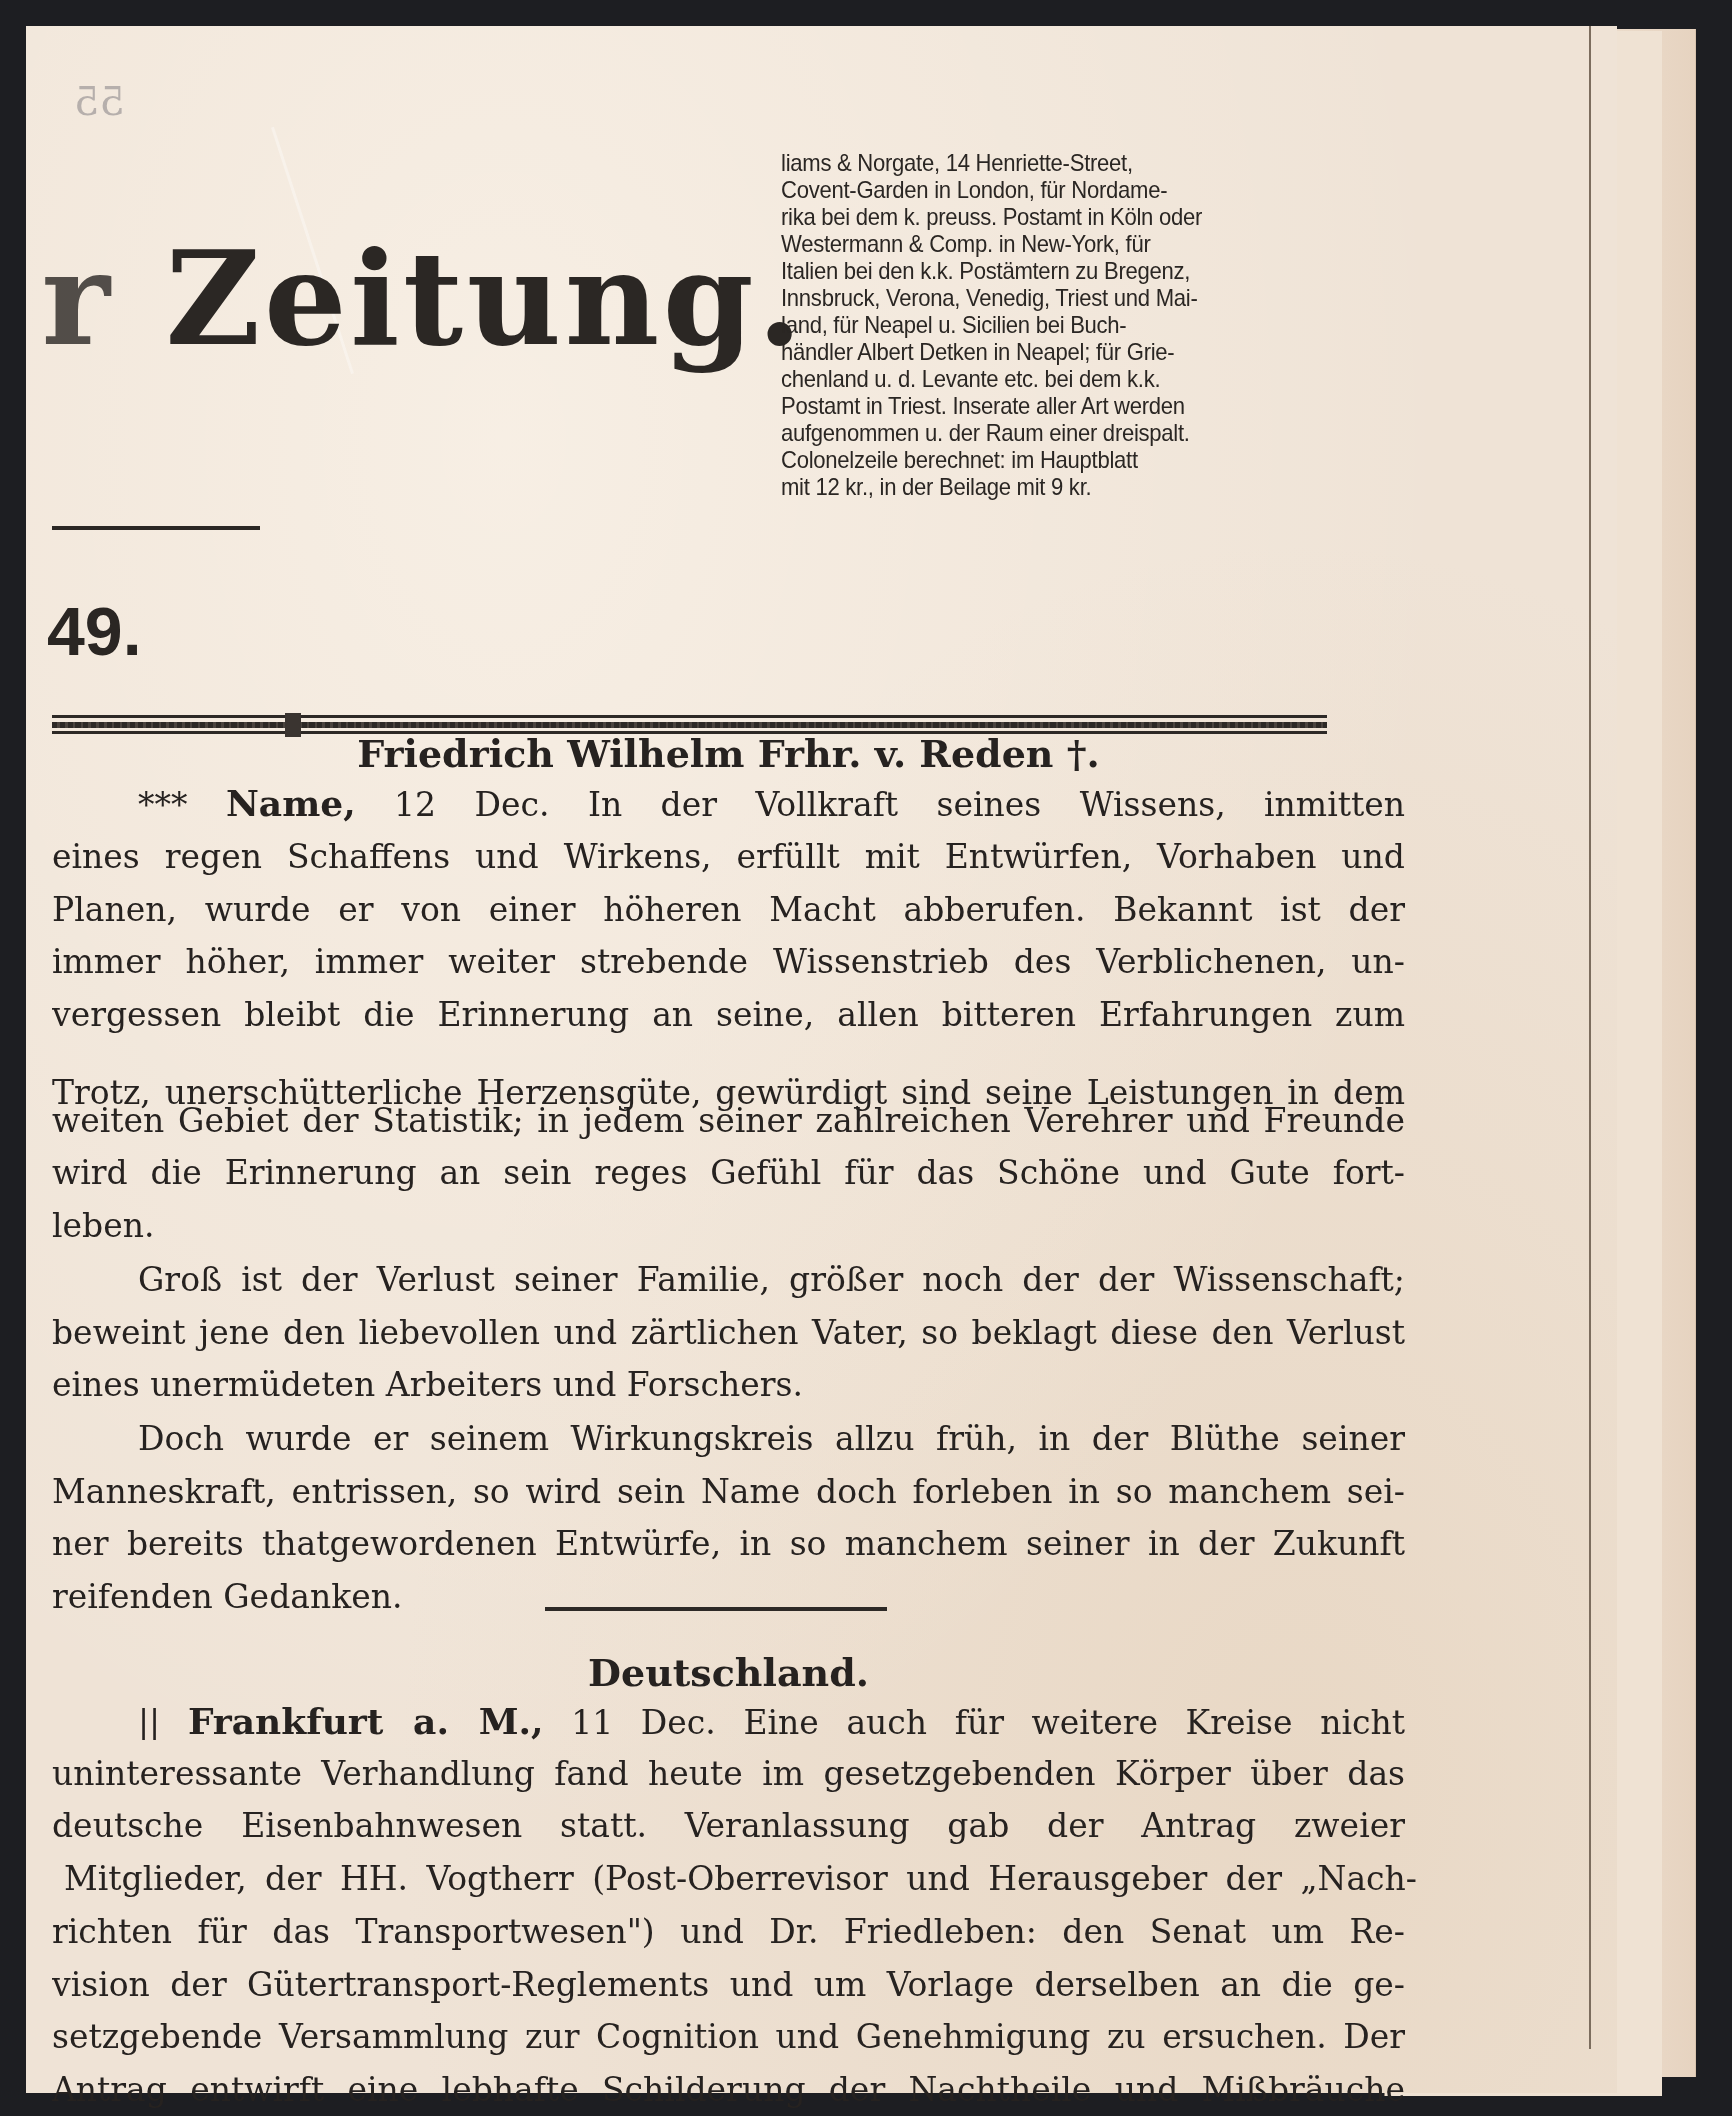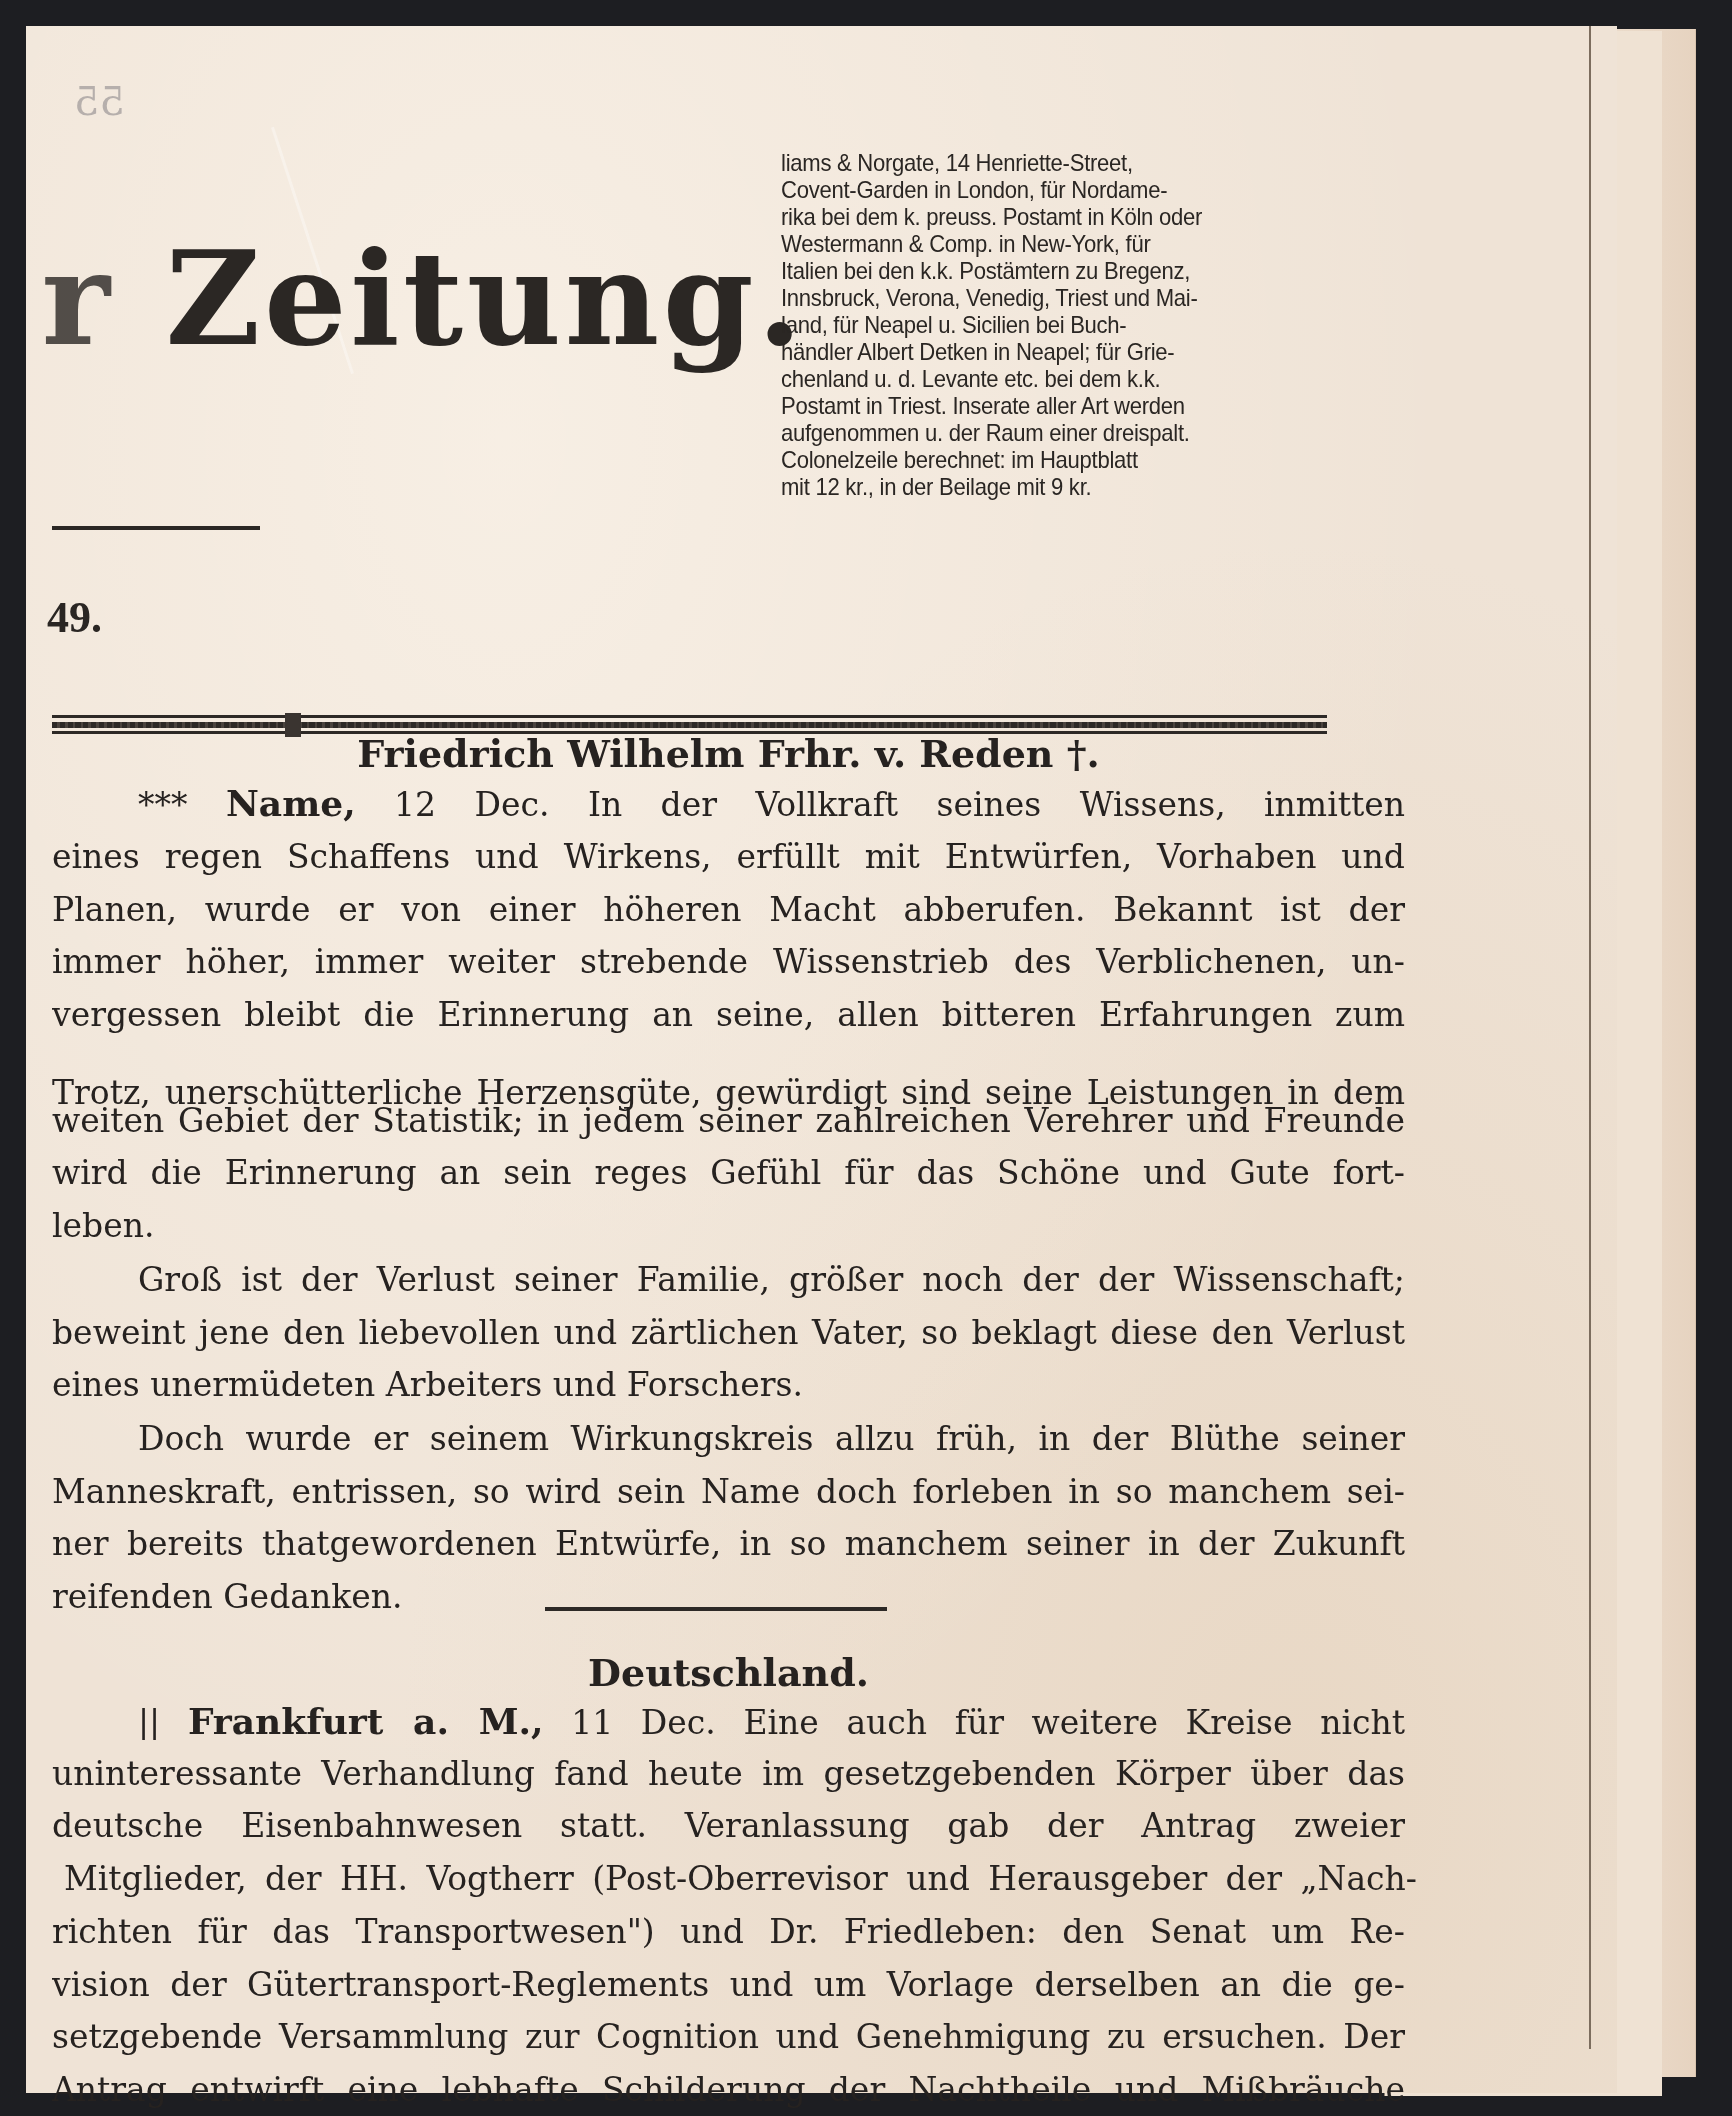--- a/index.html
+++ b/index.html
@@ -76,23 +76,23 @@
     line-height: 27px;
     color: #2a2623;
     letter-spacing: -0.3px;
     transform: scaleX(0.92);
     transform-origin: left top;
   }
   .imprint-line { white-space: nowrap; display: block; }
   .issue-no {
     position: absolute;
     left: 21px; top: 566px;
-    font-family: Liberation Serif, serif;
-    font-weight: bold;
-    font-size: 44px;
+    font-family: Liberation Sans, sans-serif;
+    font-weight: bold;
+    font-size: 68px;
     color: #2a2623;
   }
   .issue-date {
     position: absolute;
     left: 834px; top: 566px;
     font-family: "DejaVu Serif", serif;
     font-weight: bold;
     font-size: 52px;
     color: #2a2623;
     white-space: nowrap;

